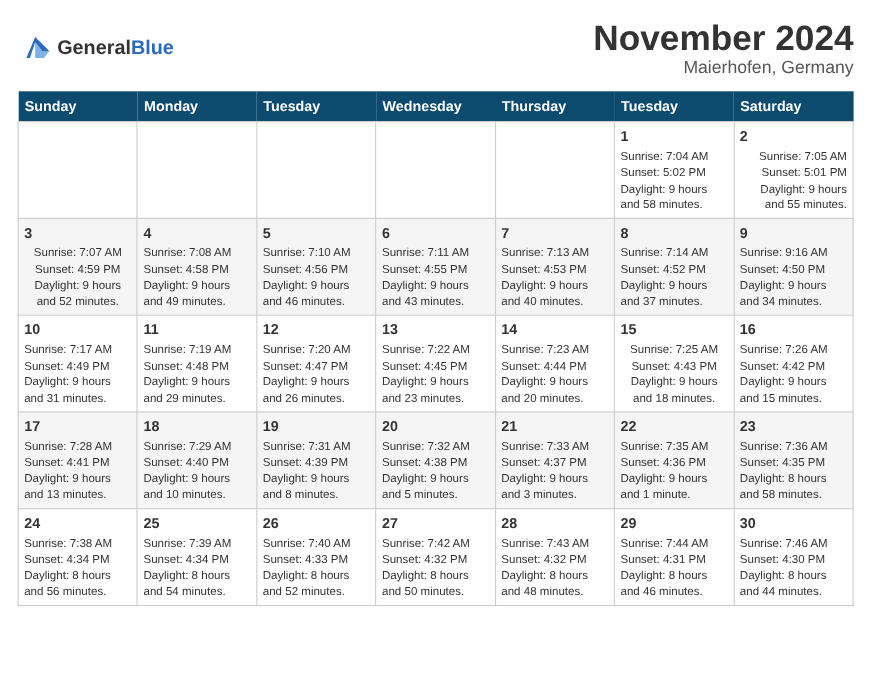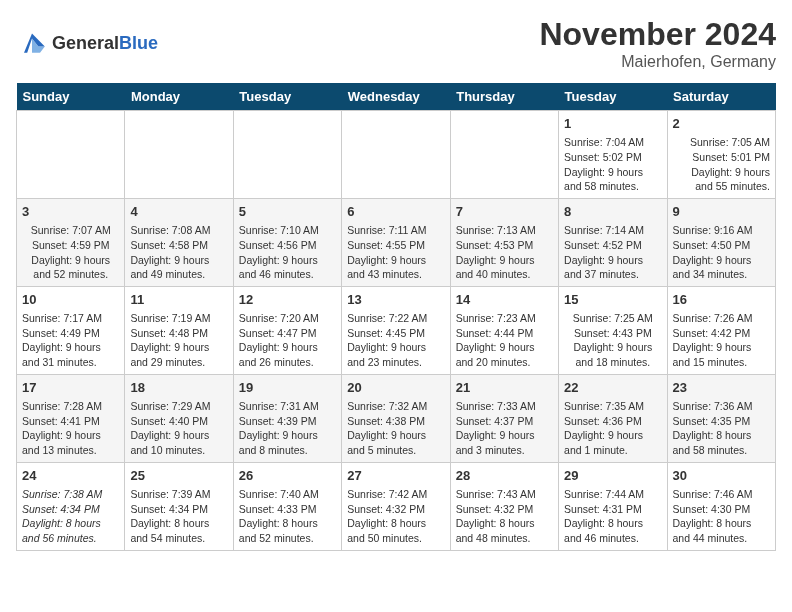--- a/index.html
+++ b/index.html
@@ -261,21 +261,21 @@
         <td>
           <span class="day-number">23</span>
           <div class="day-info" style="white-space: pre-line;">Sunrise: 7:36 AM
 Sunset: 4:35 PM
 Daylight: 8 hours and 58 minutes.</div>
         </td>
       </tr>
       <tr>
         <td>
           <span class="day-number">24</span>
-          <div class="day-info" style="white-space: pre-line; font-style: italic;">Sunrise: 7:38 AM
+          <div class="day-info" style="white-space: pre-line;">Sunrise: 7:38 AM
 Sunset: 4:34 PM
 Daylight: 8 hours and 56 minutes.</div>
         </td>
         <td>
           <span class="day-number">25</span>
           <div class="day-info" style="white-space: pre-line;">Sunrise: 7:39 AM
 Sunset: 4:34 PM
 Daylight: 8 hours and 54 minutes.</div>
         </td>
         <td>

